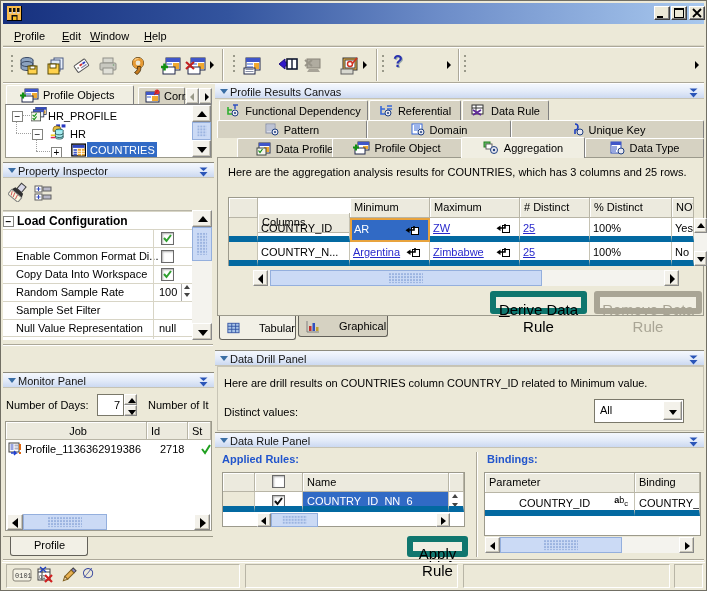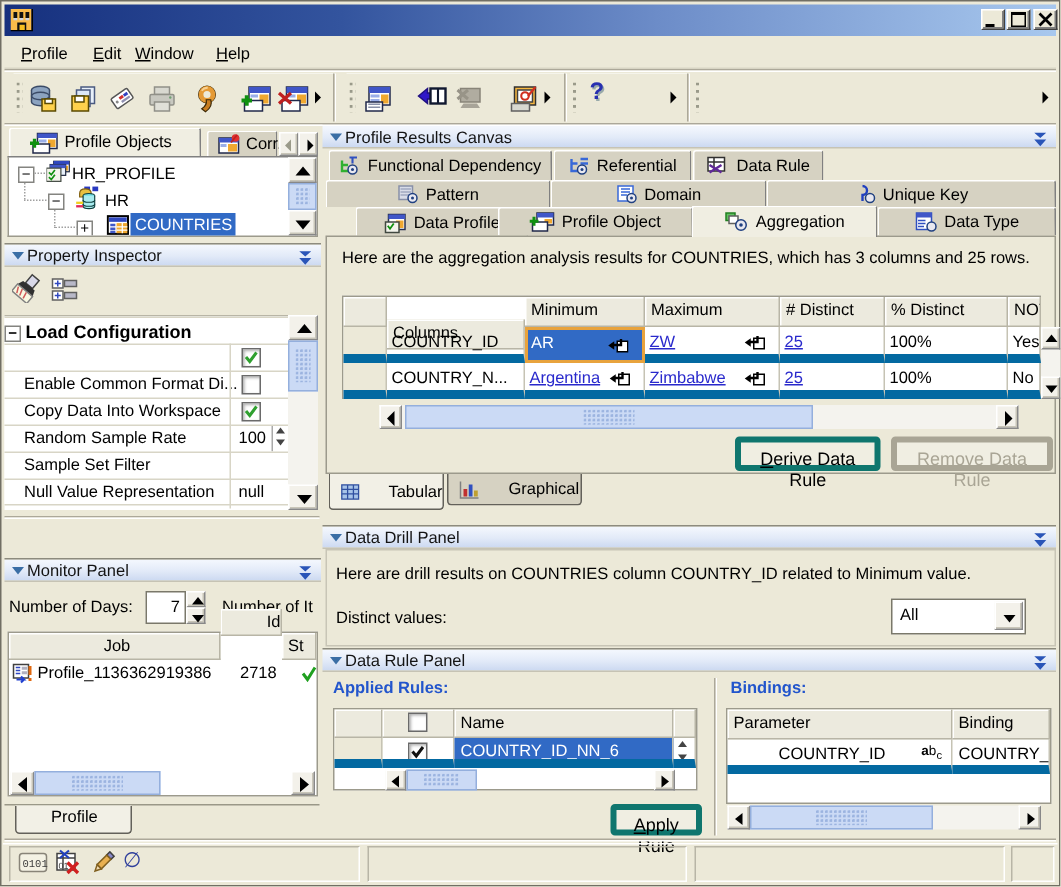--- a/index.html
+++ b/index.html
@@ -33,21 +33,21 @@
 .sb-thumb:after { content:""; position:absolute; left:50%; top:50%; transform:translate(-50%,-50%); width:55%; height:70%; max-width:34px; max-height:34px;
   background-image:radial-gradient(circle at 1px 1px,#9cb4e0 0.9px,transparent 1.1px); background-size:3px 3px; }
 .sb-track { position:absolute; background:#f4f3ee; }
 
 .tab { position:absolute; border:1px solid #808080; border-bottom:none; border-top-color:#fff; border-left-color:#fff; background:#d6d2c2; color:#000; font-size:11px; border-radius:2px 2px 0 0; display:flex; align-items:center; justify-content:center; gap:4px; }
 .tab.active { background:#f0eee2; }
 .tab svg { flex:0 0 auto; }
 .btab { position:absolute; border:1px solid #63615a; border-top:none; background:#f2f0e6; border-radius:0 0 3px 3px; display:flex; align-items:center; gap:19px; padding-left:7px; font-size:11px; }
 .pin2 { position:absolute; right:6px; top:4px; }
 
-.btn { position:absolute; background:#f0eee2; border:4px solid #0f766e; border-radius:3px; font-size:12px; color:#000; text-align:center; }
+.btn { position:absolute; background:#f0eee2; border:6px solid #0f766e; border-radius:3px; font-size:15px; color:#000; text-align:center; }
 .btn.disabled { color:#a9a595; border-color:#a9a595; }
 .gcell { position:absolute; overflow:hidden; white-space:nowrap; font-size:11px; color:#000; }
 .ghead { background:#eceade; border-right:1px solid #b8b5a6; border-bottom:1px solid #b8b5a6; box-shadow:inset 1px 1px 0 #fff; padding-top:3px; padding-left:4px; }
 a.lnk { color:#2929cc; text-decoration:underline; }
 .etchh { position:absolute; height:2px; border-top:1px solid #aca899; border-bottom:1px solid #fff; }
 .etchv { position:absolute; width:2px; border-left:1px solid #aca899; border-right:1px solid #fff; }
 .cb { position:absolute; width:13px; height:13px; background:#fff; border:1px solid #6a6a6a; box-shadow:inset 1px 1px 2px #b0b0b0; }
 .treebox { position:absolute; width:11px; height:11px; background:#fff; border:1px solid #848480; color:#000; font-size:10px; line-height:9px; text-align:center; }
 .pirow { position:absolute; left:3px; width:189px; height:18px; border-top:1px solid #d8d5c6; background:#fff; color:#000; padding-top:2px; }
 #statusbar { position:absolute; left:2px; top:562px; width:703px; height:27px; border-top:1px solid #fff; }
@@ -334,21 +334,21 @@
           <span class="sb-tri" style="left:3px; top:3px; border-bottom:5px solid #000; border-left:4px solid transparent; border-right:4px solid transparent;"></span>
         </span>
       <span class="sb-btn" style="left:0; top:11px; width:13px; height:11px;">
           <span class="sb-tri" style="left:3px; top:4px; border-top:5px solid #000; border-left:4px solid transparent; border-right:4px solid transparent;"></span>
         </span>
     </span>
     <span style="position:absolute; left:148px; top:399px;">Number of It</span>
 
     <div style="position:absolute; left:5px; top:421px; width:207px; height:110px; background:#fff; border:1px solid #9c9a8c;"></div>
     <div class="gcell ghead" style="left:6px; top:422px; width:141px; height:18px; text-align:center;">Job</div>
-    <div class="gcell ghead" style="left:147px; top:406px; width:41px; height:18px; text-align:right;">Id</div>
+    <div class="gcell ghead" style="left:147px; top:422px; width:41px; height:18px; text-align:left;">Id</div>
     <div class="gcell ghead" style="left:188px; top:422px; width:23px; height:18px;">St</div>
     <svg style="position:absolute; left:8px; top:442px;" width="16" height="15" viewBox="0 0 16 15">
         <rect x="1" y="1" width="10" height="9" fill="#fff" stroke="#404040"></rect>
         <path d="M2.5 3h3M2.5 5h3M2.5 7h3" stroke="#3048c0"></path>
         <rect x="6.5" y="2.5" width="3.5" height="2" fill="#b0b0c0"></rect>
         <rect x="6.5" y="5.5" width="3.5" height="2" fill="#b0b0c0"></rect>
         <path d="M3 11 l5 0 -2-2 m2 2 -2 2" stroke="#2040d0" stroke-width="1.4" fill="none"></path>
         <path d="M12 2 v6" stroke="#e06810" stroke-width="2"></path>
         <path d="M12 10 v2" stroke="#e06810" stroke-width="2"></path>
       </svg>

